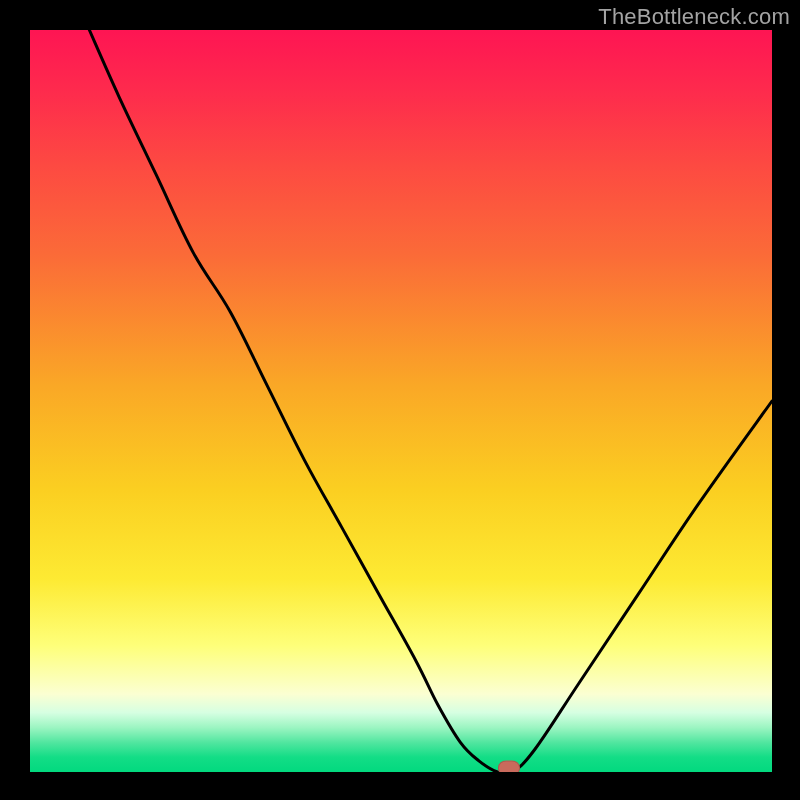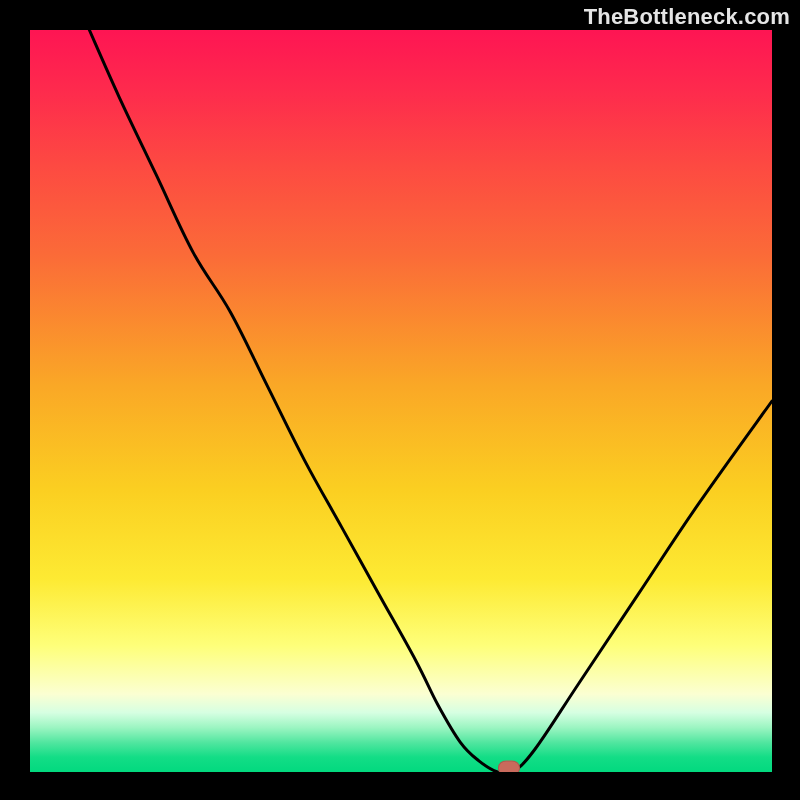--- a/index.html
+++ b/index.html
@@ -14,23 +14,23 @@
   .frame {
     position: relative;
     width: 800px;
     height: 800px;
     background: #000;
   }
   .attribution {
     position: absolute;
     top: 4px;
     right: 10px;
-    color: #e5e5e5;
+    color: #a3a3a3;
     font-size: 22px;
-    font-weight: 700;
+    font-weight: 400;
     letter-spacing: 0.2px;
     z-index: 20;
   }
   .plot-area {
     position: absolute;
     left: 30px;
     top: 30px;
     width: 742px;
     height: 742px;
     overflow: hidden;

